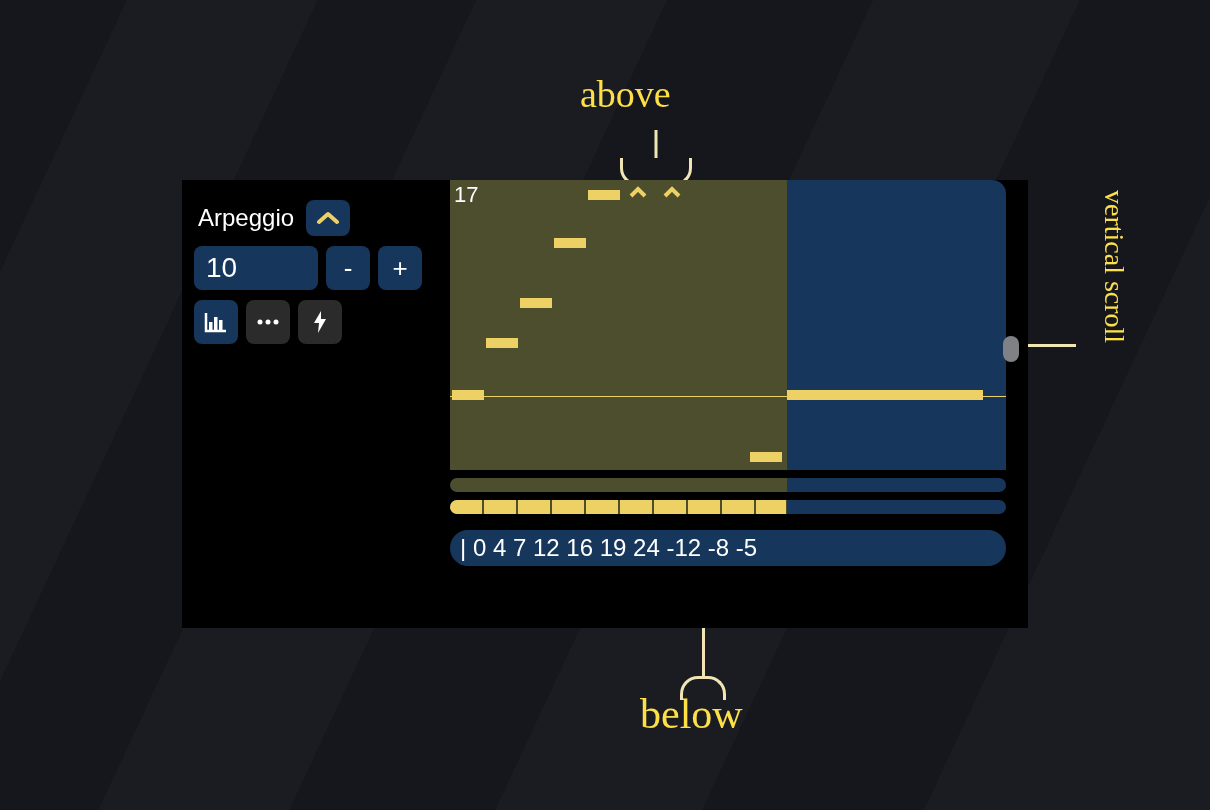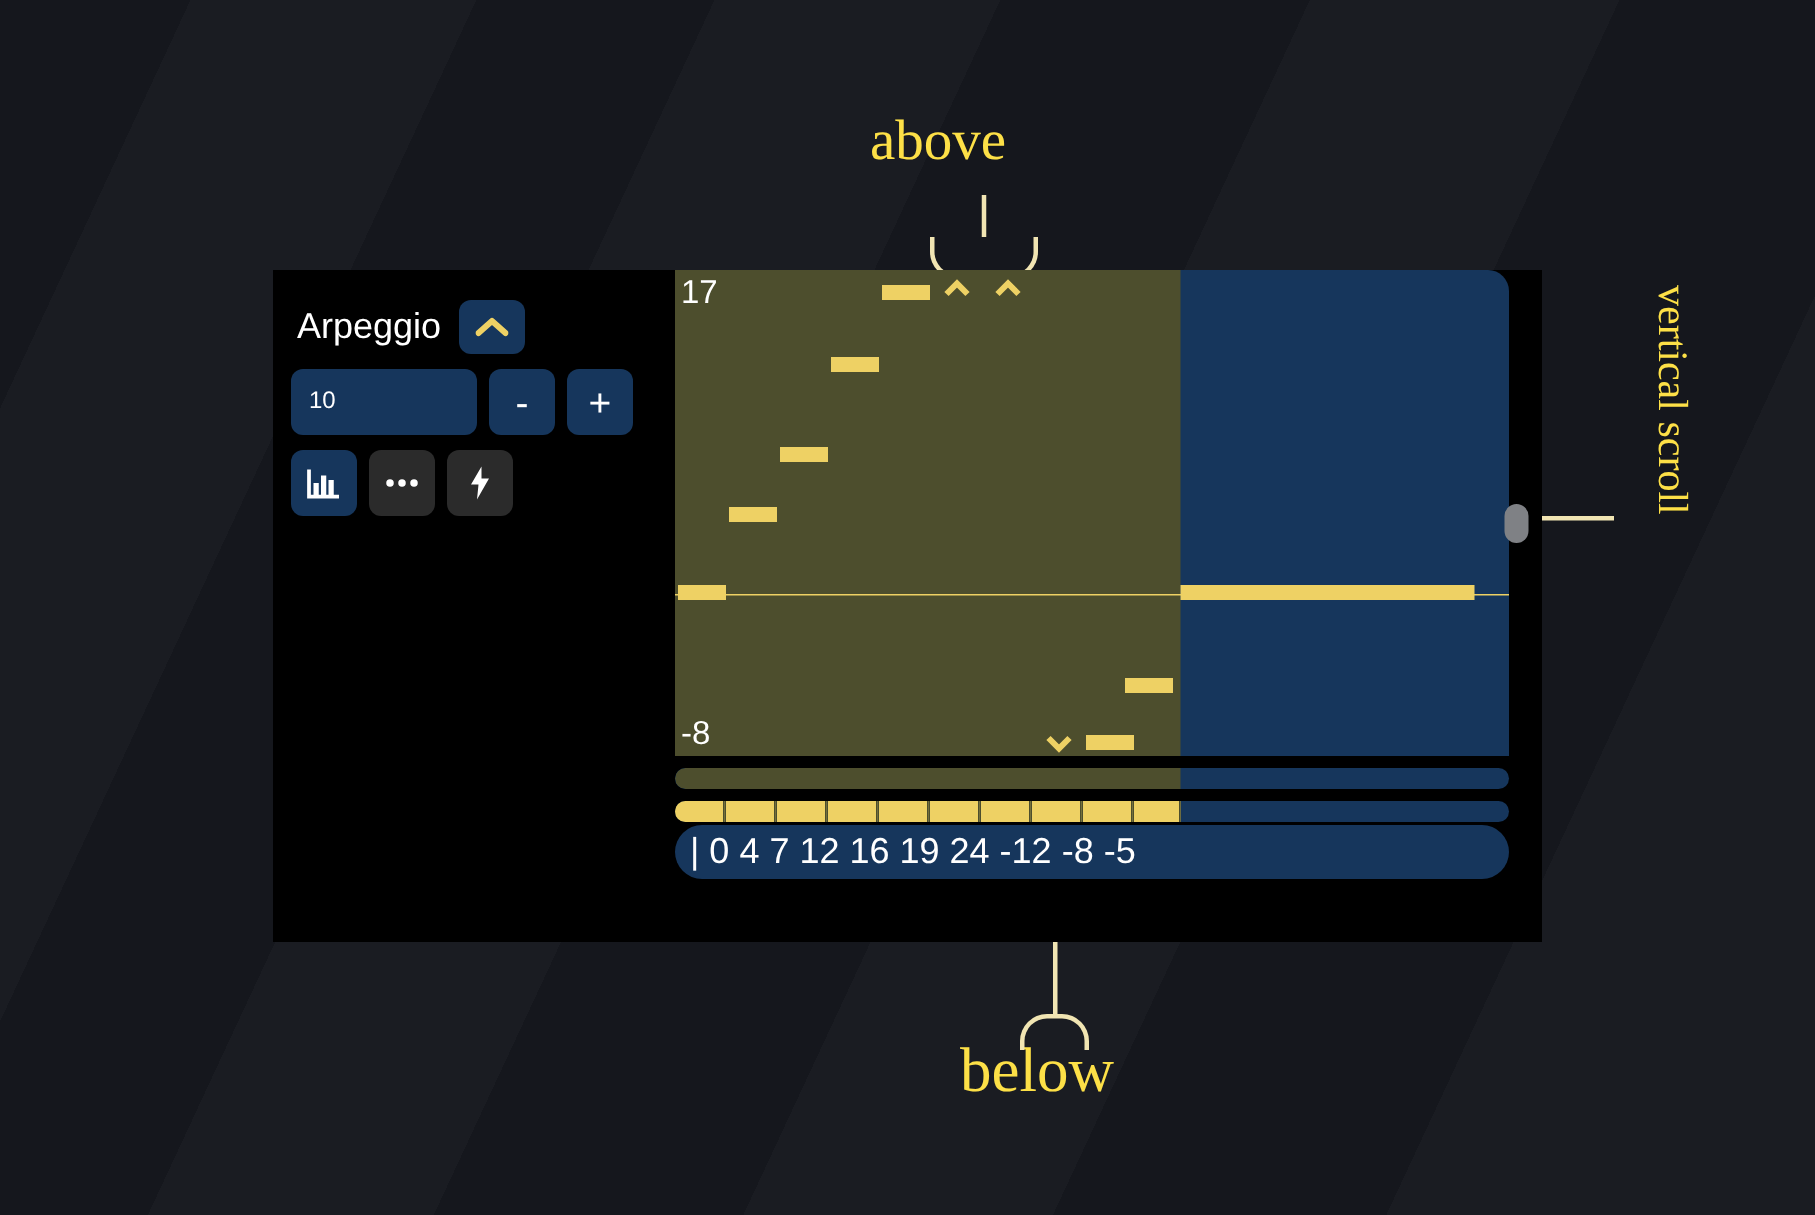--- a/index.html
+++ b/index.html
@@ -57,21 +57,21 @@
     justify-content: center;
   }
   .collapse-btn svg { stroke: #eed164; }
 
   .num-input {
     width: 124px;
     height: 44px;
     background: #16365c;
     border-radius: 8px;
     color: #fff;
-    font-size: 16px;
+    font-size: 28px;
     padding: 0 12px;
     display: flex;
     align-items: center;
   }
   .square-btn {
     width: 44px;
     height: 44px;
     background: #16365c;
     border-radius: 8px;
     color: #fff;
@@ -86,21 +86,21 @@
   
   .editor {
     flex: 1;
     position: relative;
     padding-right: 22px;
   }
 
   .chart-area {
     position: relative;
     width: 100%;
-    height: 324px;
+    height: 290px;
     background: #16365c;
     border-top-right-radius: 14px;
     overflow: hidden;
   }
   .olive-zone {
     position: absolute;
     left: 0;
     top: 0;
     width: 337px; 
     height: 100%;
@@ -149,21 +149,21 @@
   }
   .track-olive {
     position:absolute;left:0;top:0;height:100%;
     width:337px;background:#4d4e2d;border-radius:7px 0 0 7px;
   }
   .input-strip {
     width: 100%;
     height: 36px;
     background: #16365c;
     border-radius: 18px;
-    margin-top: 2px;
+    margin-top: 16px;
     color: #fff;
     font-size: 24px;
     padding: 2px 10px;
     display:flex;align-items:center;
   }
 
   
   .vscroll-track {
     position: absolute;
     right: 10px;

